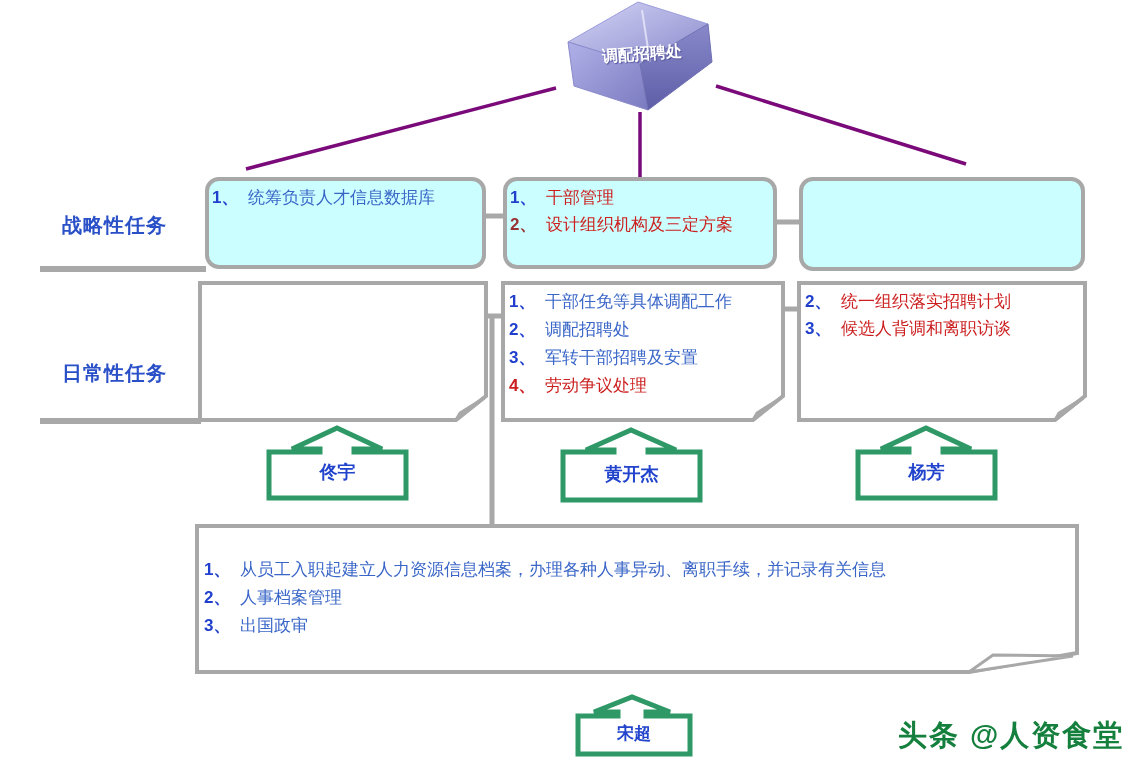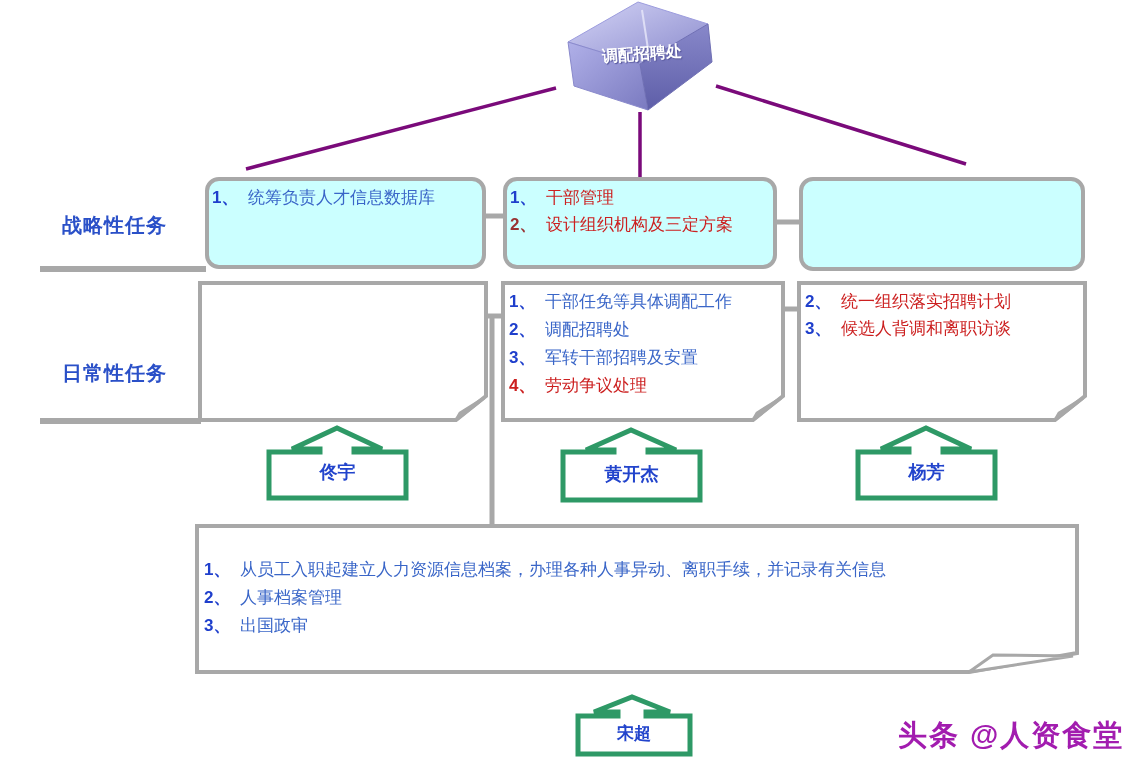--- a/index.html
+++ b/index.html
@@ -26,21 +26,21 @@
              font-size:20px;color:#2A50C8;letter-spacing:1px;z-index:3;}
   
   .owner{position:absolute;text-align:center;font-family:"Liberation Serif",serif;
          font-weight:bold;font-size:18px;color:#2244CC;z-index:4;}
   
   .cube-label{position:absolute;left:572px;top:44px;width:140px;text-align:center;
               color:#FFFFFF;font-family:"Liberation Serif",serif;font-weight:bold;
               font-size:16px;transform:rotate(-4deg);z-index:5;text-shadow:1px 1px 1px #55559a;}
   
   .watermark{position:absolute;left:898px;top:716px;font-size:29px;font-weight:bold;
-             color:#a21caf;letter-spacing:2px;z-index:6;
+             color:#15803d;letter-spacing:2px;z-index:6;
              text-shadow:2px 2px 1px #ffffff,-1px -1px 1px rgba(255,255,255,.7);}
 </style>
 </head>
 <body>
 
 <div class="stage">
 
   <svg class="layer" viewBox="0 0 1148 773">
     <defs>
       <linearGradient id="cubeTop" x1="0" y1="0" x2="1" y2="1">

